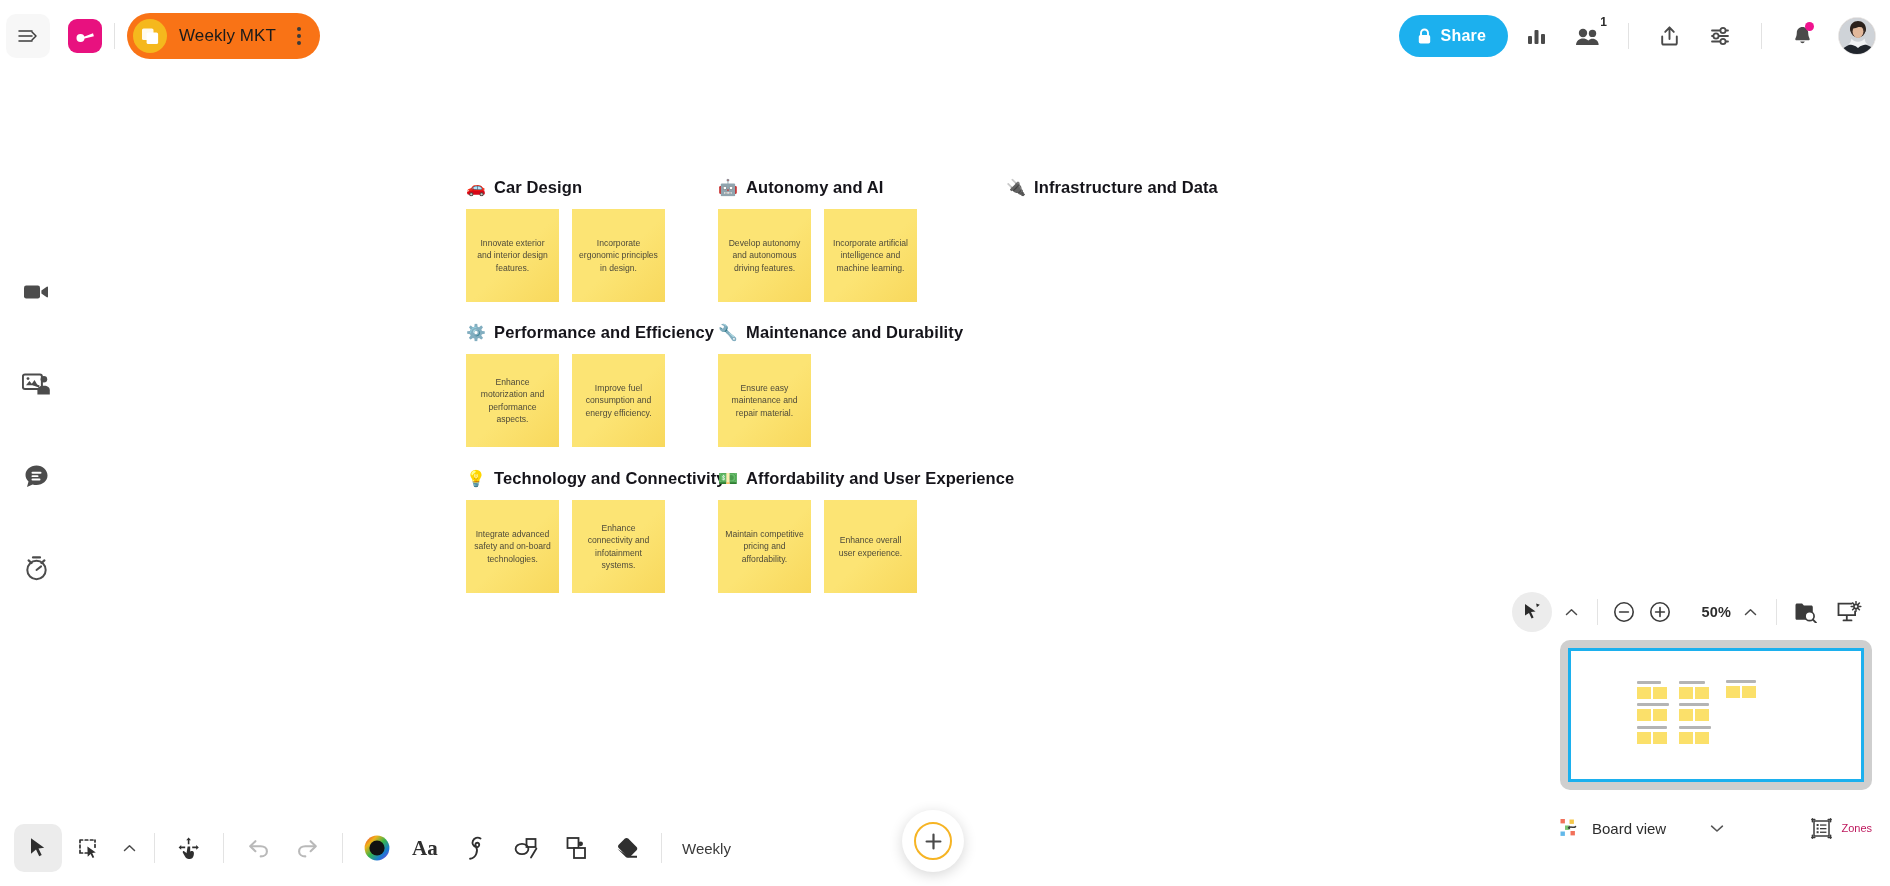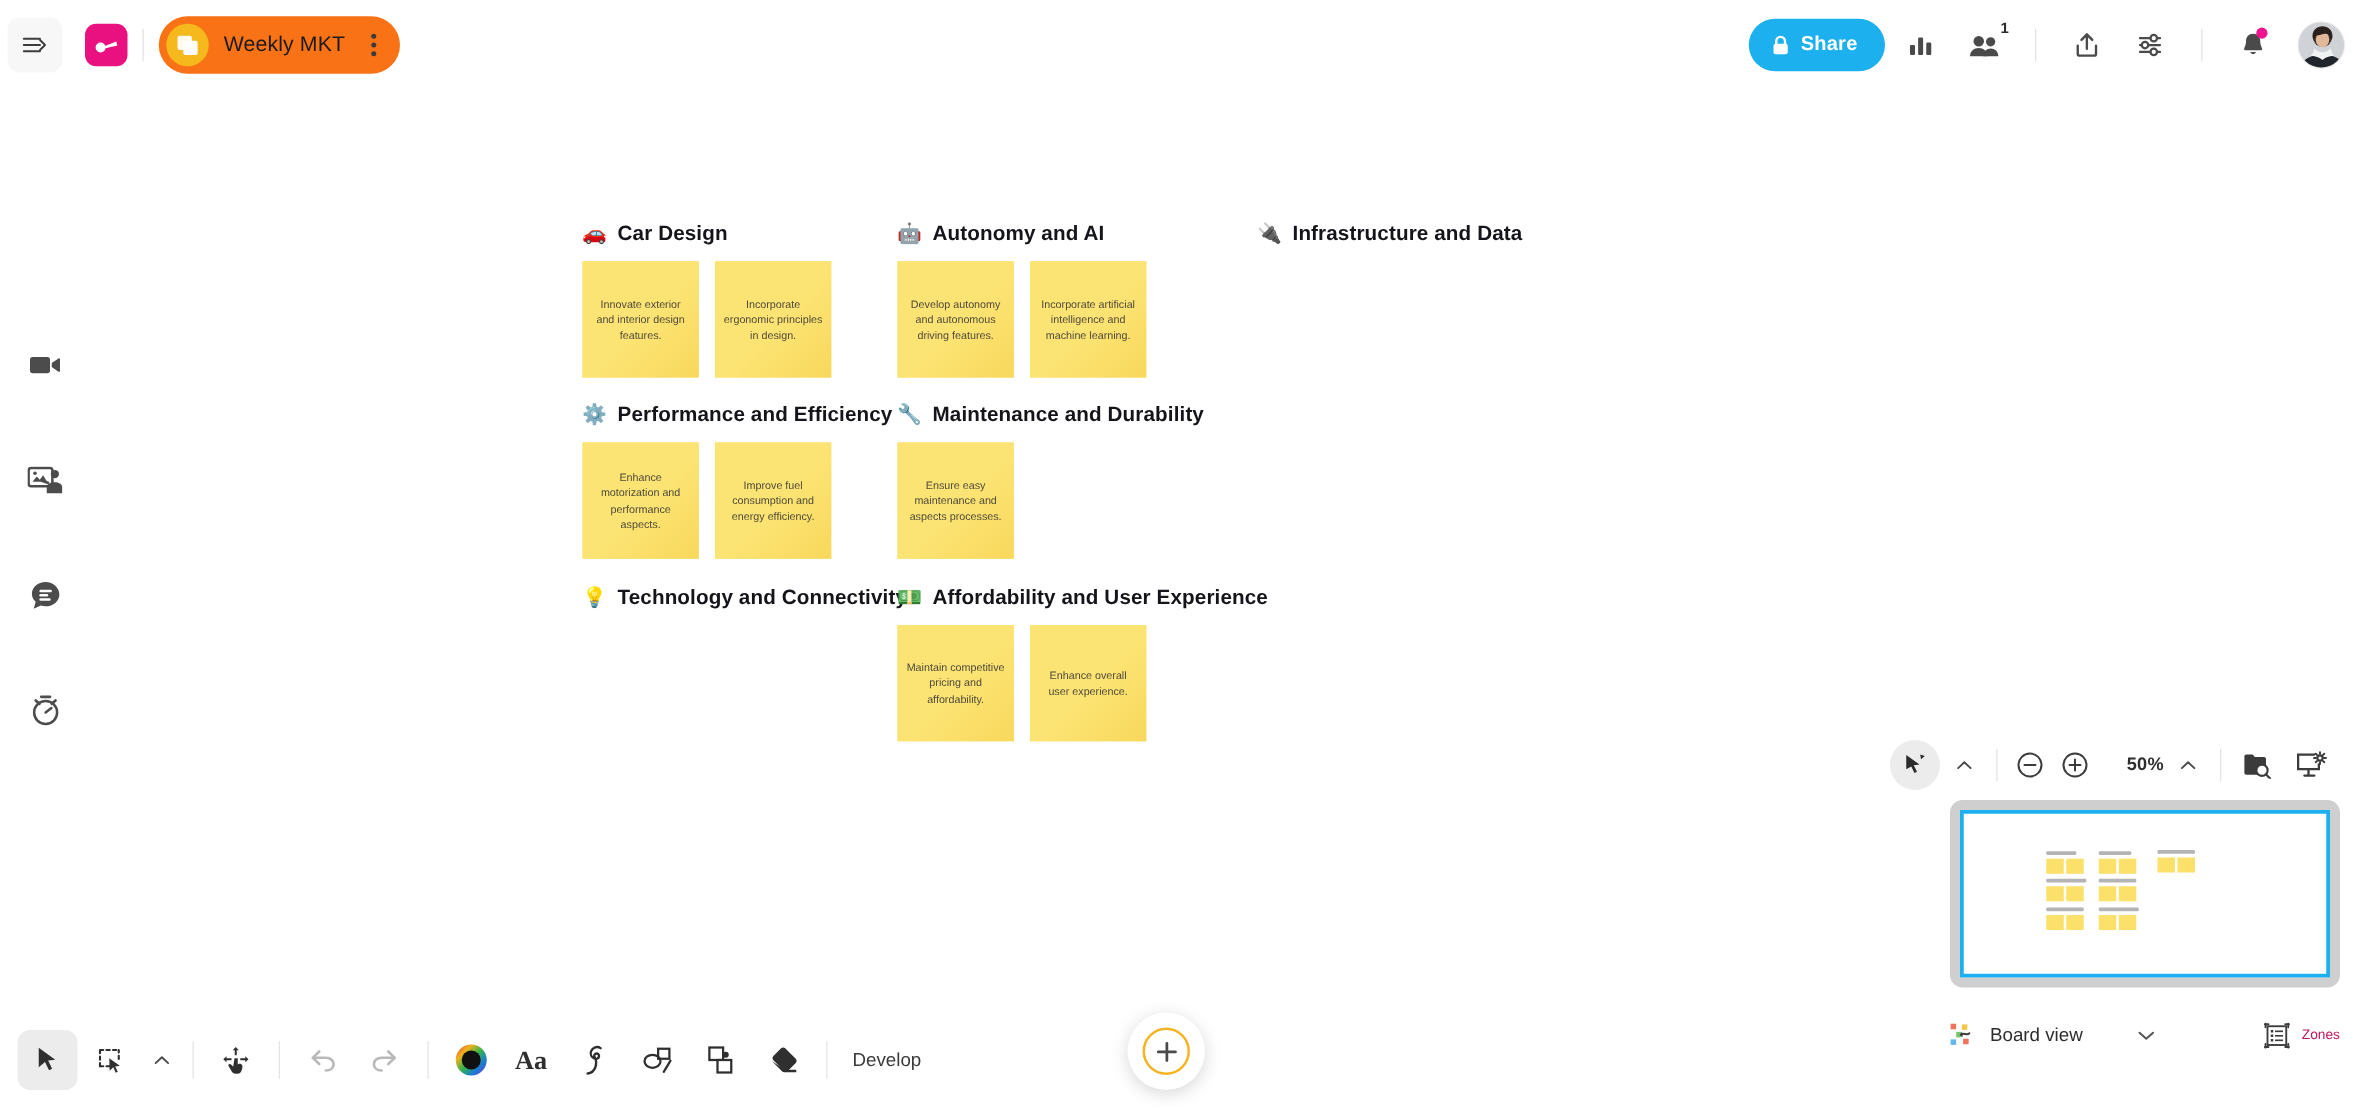--- a/index.html
+++ b/index.html
@@ -346,28 +346,36 @@
             </div>
           </div>
         </div>
         <div class="cluster" style="left: 718px; top: 323px;">
           <div class="cluster-head">
             <span class="cluster-emoji">🔧</span>
             <span>Maintenance and Durability</span>
           </div>
           <div class="notes">
             <div class="note">
-              <div class="note-txt">Ensure easy maintenance and aspects processes.</div>
+              <div class="note-txt">Ensure easy maintenance and repair material.</div>
             </div>
           </div>
         </div>
         <div class="cluster" style="left: 466px; top: 469px;">
           <div class="cluster-head">
             <span class="cluster-emoji">💡</span>
             <span>Technology and Connectivity</span>
+          </div>
+          <div class="notes">
+            <div class="note">
+              <div class="note-txt">Integrate advanced safety and on-board technologies.</div>
+            </div>
+            <div class="note">
+              <div class="note-txt">Enhance connectivity and infotainment systems.</div>
+            </div>
           </div>
         </div>
         <div class="cluster" style="left: 718px; top: 469px;">
           <div class="cluster-head">
             <span class="cluster-emoji">💵</span>
             <span>Affordability and User Experience</span>
           </div>
           <div class="notes">
             <div class="note">
               <div class="note-txt">Maintain competitive pricing and affordability.</div>
@@ -457,21 +465,21 @@
         <circle cx="15.6" cy="7.8" r="2.4" fill="#2f2f2f"></circle>
       </svg>
     </div>
     <div class="tool">
       <svg width="26" height="24" viewBox="0 0 26 24">
         <path d="M14.2 2.6l8.4 8.4c.9.9.9 2.4 0 3.3l-6.2 6.2c-.9.9-2.4.9-3.3 0l-8.4-8.4c-.9-.9-.9-2.4 0-3.3l6.2-6.2c.9-.9 2.4-.9 3.3 0z" fill="#2f2f2f"></path>
         <path d="M3.4 12.7l8.4 8.4c.4.4 1 .6 1.6.6H23v-1.9h-9.3z" fill="#2f2f2f"></path>
       </svg>
     </div>
     <div class="bdiv"></div>
-    <div class="insert-label">Develop</div>
+    <div class="insert-label">Weekly</div>
   </div>
 
   <div class="fab-wrap">
     <div class="fab">
       <div class="fab-inner">
         <svg width="17" height="17" viewBox="0 0 17 17">
           <path d="M8.5 1.6v13.8M1.6 8.5h13.8" stroke="#4a4a4a" stroke-width="2.2" stroke-linecap="round"></path>
         </svg>
       </div>
     </div>

